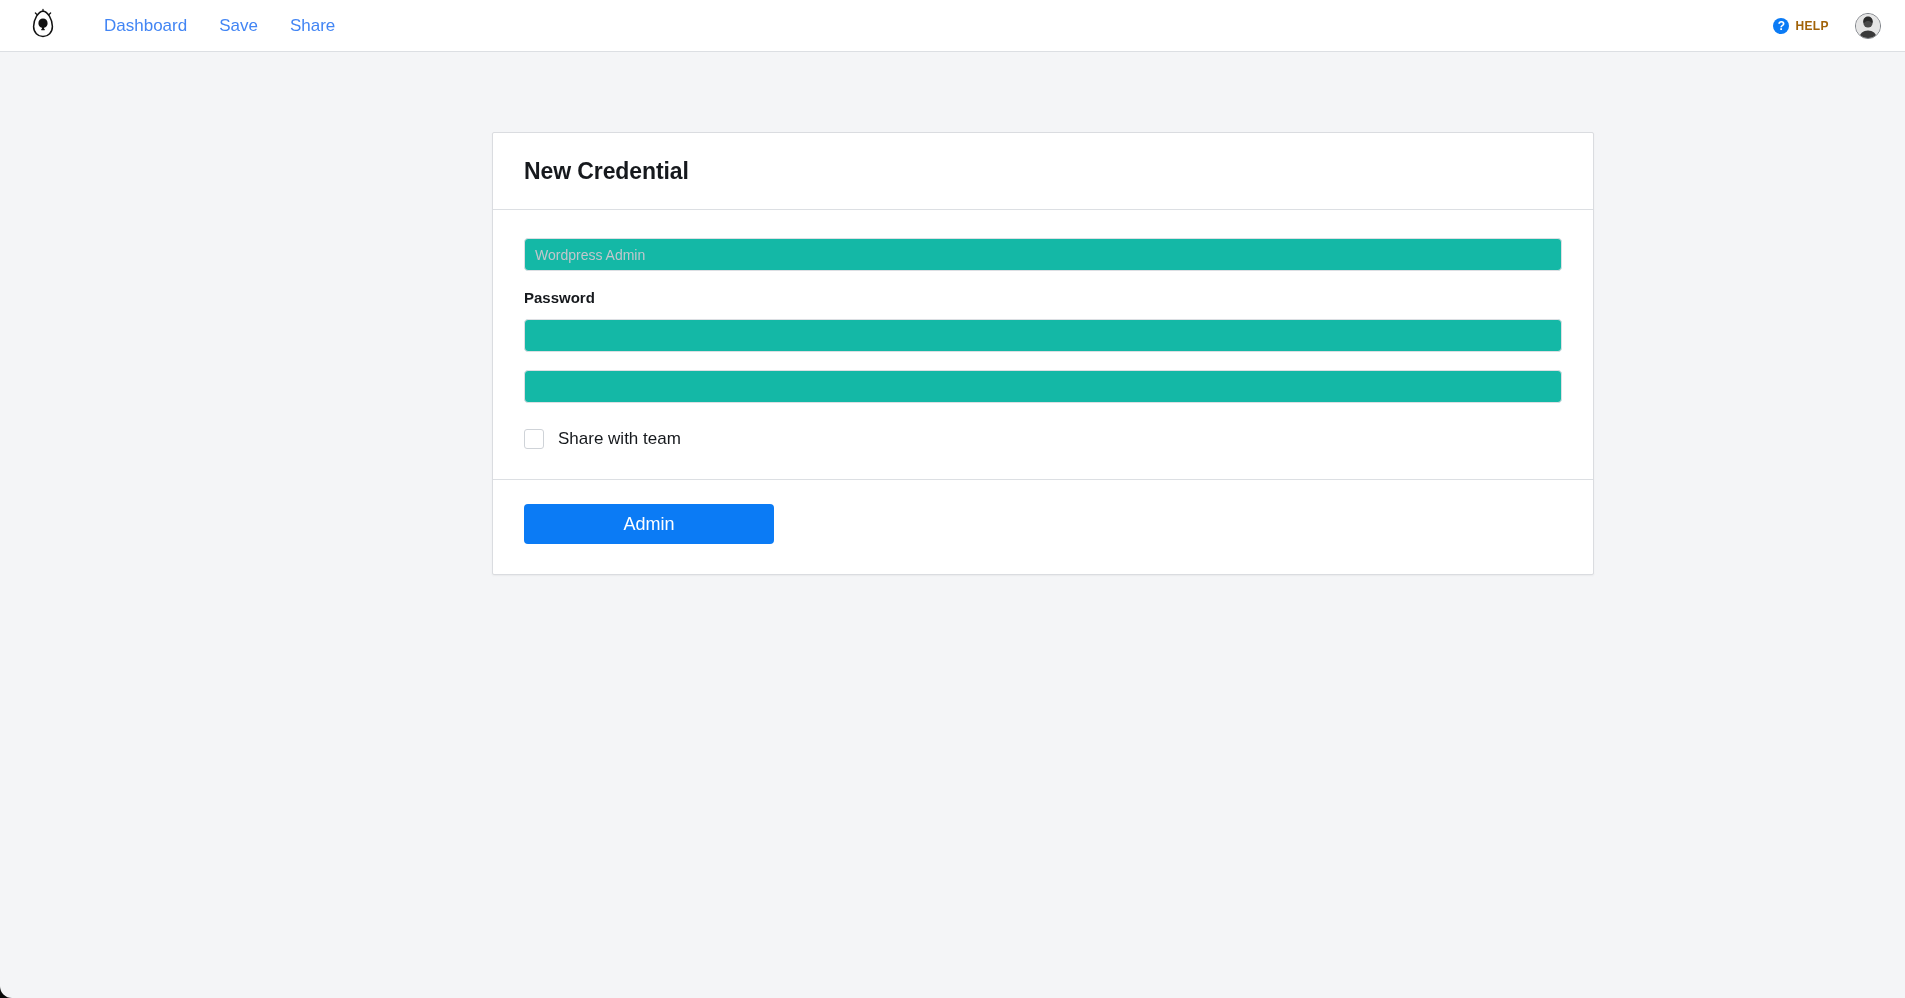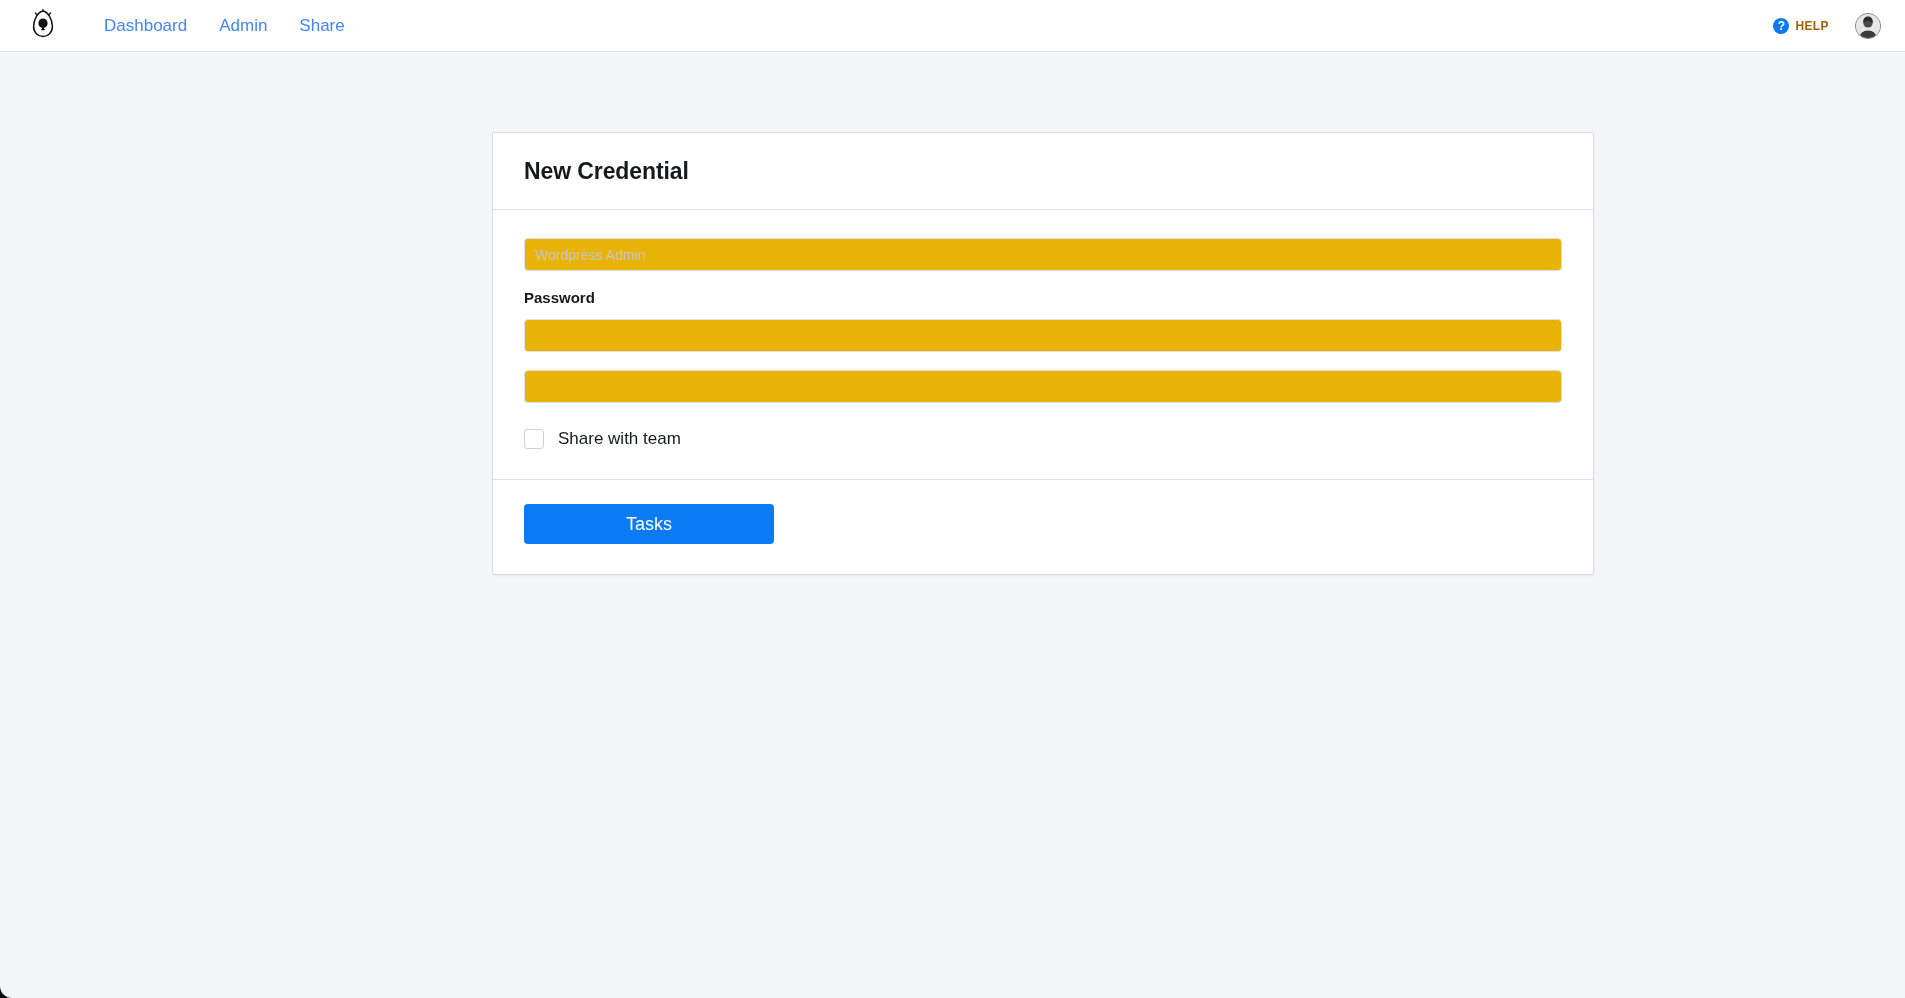--- a/index.html
+++ b/index.html
@@ -141,21 +141,21 @@
     line-height: 18px;
   }
   .text-input {
     display: block;
     width: 100%;
     height: 33px;
     padding: 6px 10px;
     font-size: 14px;
     font-family: "Liberation Sans", sans-serif;
     color: #16191d;
-    background: #eab308;
+    background: #14b8a6;
     border: 1px solid #dcdfe3;
     border-radius: 4px;
     outline: none;
   }
   .text-input::placeholder { color: #c2c6cc; }
 
   .field-hint {
     font-size: 13px;
     color: #3c4043;
     margin-top: 8px;
@@ -252,21 +252,21 @@
 
         <path d="M11.3 20.9h3.4v1.4h-3.4z" fill="#111111"></path>
 
         <path d="M5.4 5.0l1.6 1.6M20.6 5.0l-1.6 1.6M13 1.4v1.6" stroke="#111111" stroke-width="1.3" stroke-linecap="round"></path>
       </svg>
     </span>
   </div>
 
   <nav class="nav-links">
     <a class="nav-link" href="#">Dashboard</a>
-    <a class="nav-link" href="#">Admin</a>
+    <a class="nav-link" href="#">Save</a>
     <a class="nav-link" href="#">Share</a>
   </nav>
 
   <div class="nav-right">
     <a class="help-group" href="#">
       <span class="help-circle">?</span>
       <span class="help-text">HELP</span>
     </a>
     <div class="avatar">
       <svg width="24" height="24" viewBox="0 0 24 24" xmlns="http://www.w3.org/2000/svg">
@@ -303,19 +303,19 @@
       </div>
 
       <div class="checkbox-row">
         <input type="checkbox" class="checkbox-box" id="share-team" style="">
         <label class="checkbox-label" for="share-team">Share with team</label>
       </div>
 
     </div>
 
     <div class="card-footer">
-      <button class="save-button">Tasks</button>
+      <button class="save-button">Admin</button>
     </div>
 
   </div>
 
   <div class="corner-artifact"></div>
 </div>
 
 </body></html>

